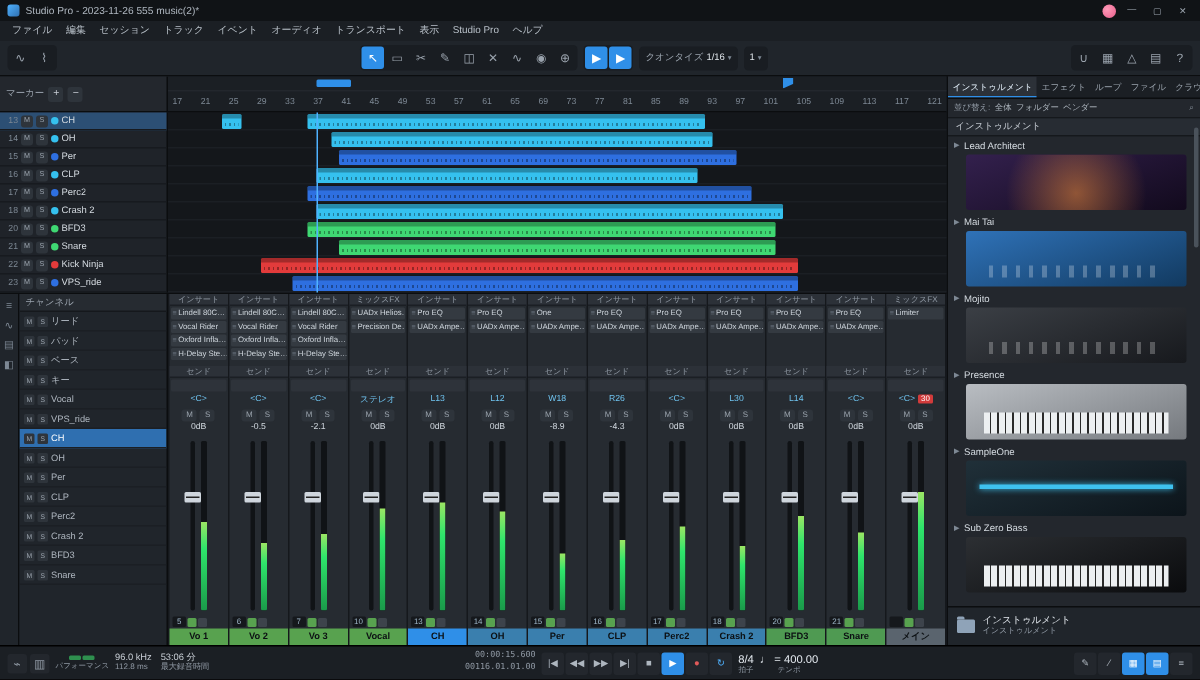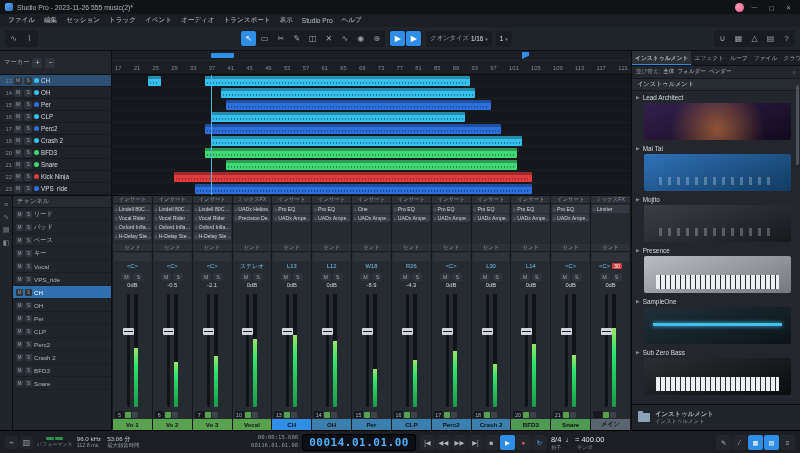--- a/index.html
+++ b/index.html
@@ -1229,21 +1229,20 @@
         <span class="stat">
           <span class="v">53:06 分</span>
           <span>最大録音時間</span>
         </span>
       </span>
     <span class="sp"></span>
     <span class="auxtimes">
       <span>00:00:15.600</span>
       <span>00116.01.01.00</span>
     </span>
-    <span class="maintime">00014.01.01.00</span>
     <span class="tr-btns">
 
     <span class="tr-btn">|◀</span>
         <span class="tr-btn">◀◀</span>
         <span class="tr-btn">▶▶</span>
         <span class="tr-btn">▶|</span>
         <span class="tr-btn">■</span>
         <span class="tr-btn on">▶</span>
         <span class="tr-btn rec">●</span>
         <span class="tr-btn loop">↻</span>

